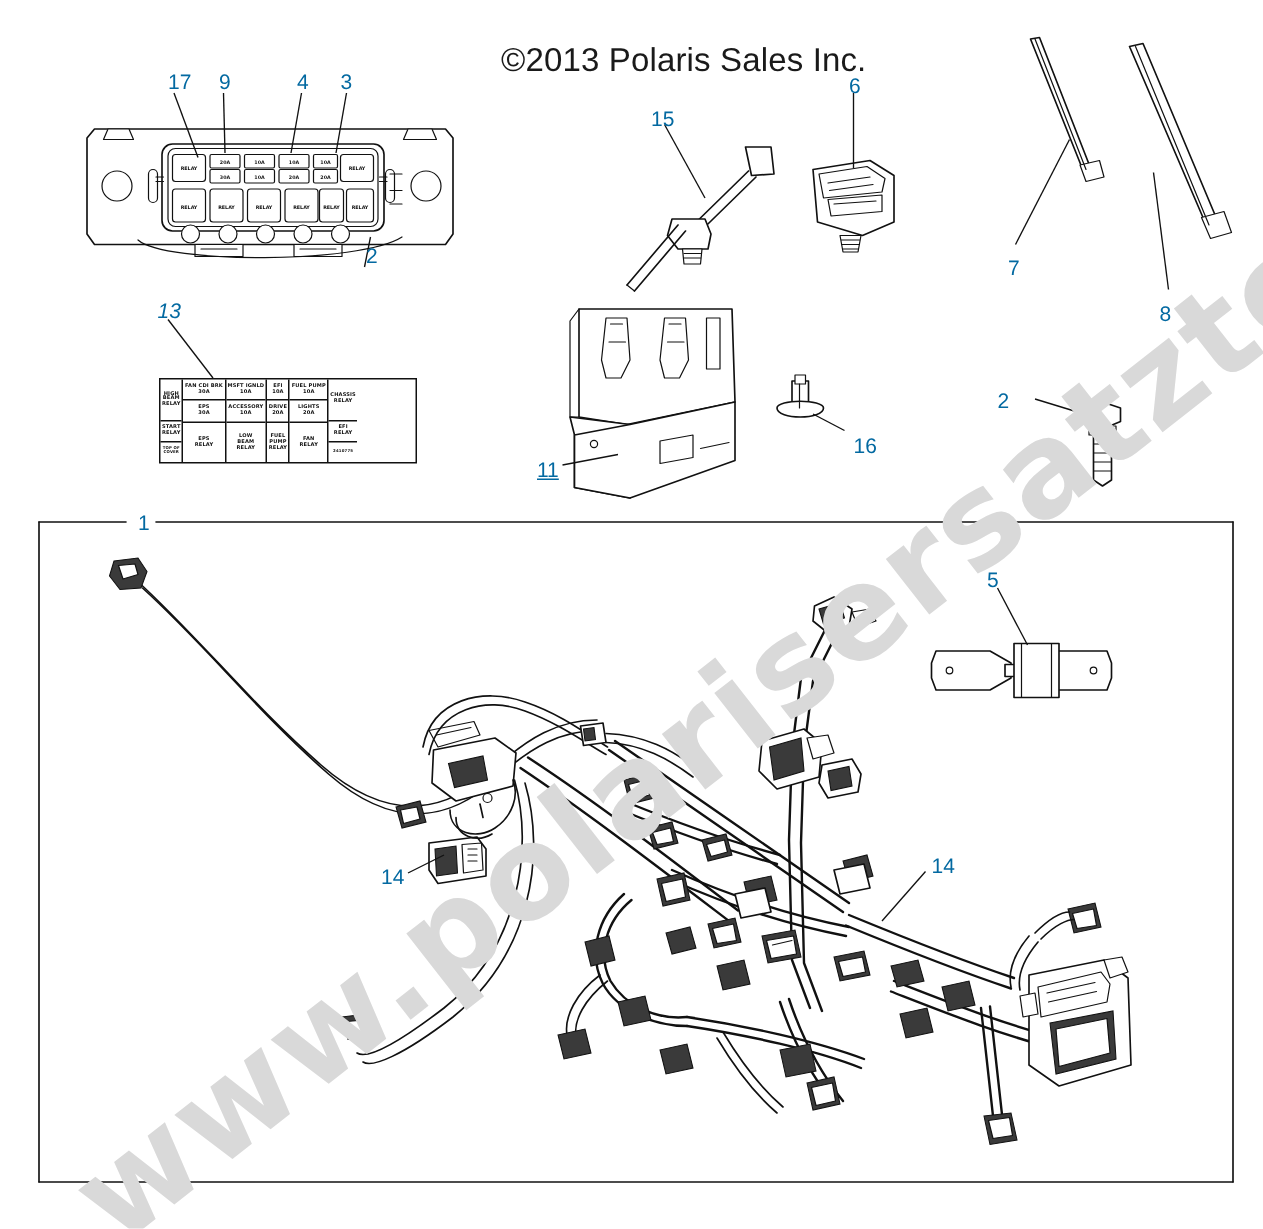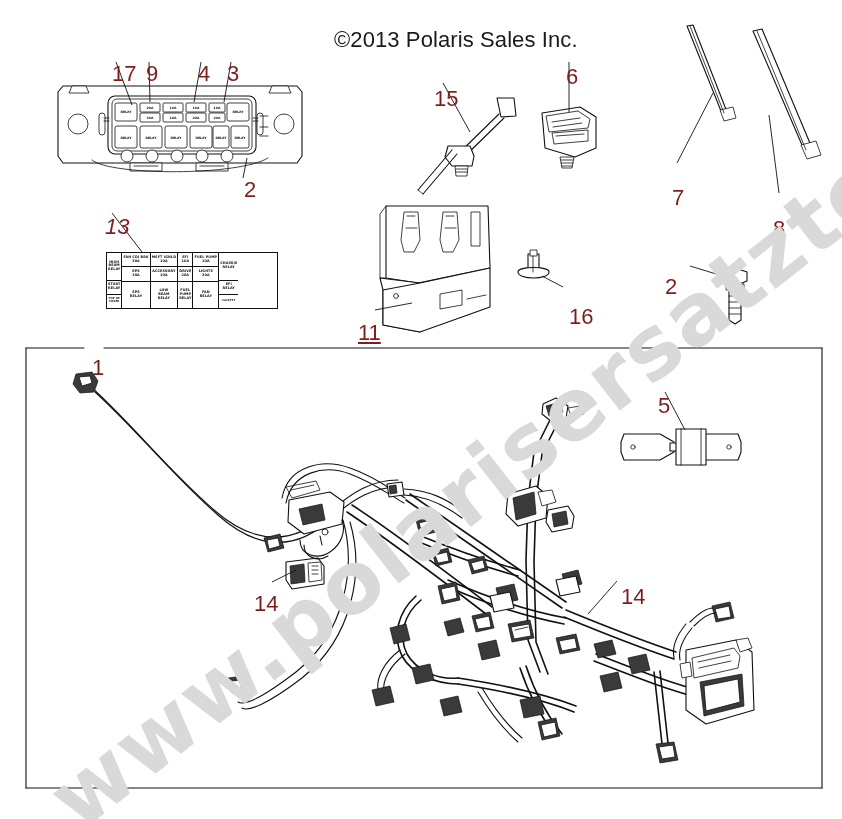--- a/index.html
+++ b/index.html
@@ -31,24 +31,23 @@
   #copyright{
     position:absolute;left:334px;top:27px;
     font-size:22px;letter-spacing:.1px;
     color:#1a1a1a;z-index:30;
     font-family:"Liberation Sans", sans-serif;
   }
 
   
   .callout{
     position:absolute;z-index:35;
-    font-size:22px;color:#7f1d1d;
+    font-size:14px;color:#0369a1;
     font-family:"Liberation Sans", sans-serif;
     line-height:1;
-    margin-top:16px;
   }
 
   
   svg.layer{position:absolute;left:0;top:0;width:842px;height:819px;z-index:20;overflow:visible;}
   svg.layer.under{z-index:10;}
 
   
   #label-table{
     position:absolute;left:106px;top:252px;width:170px;height:55px;
     z-index:32;background:#fff;border:1px solid #111;

